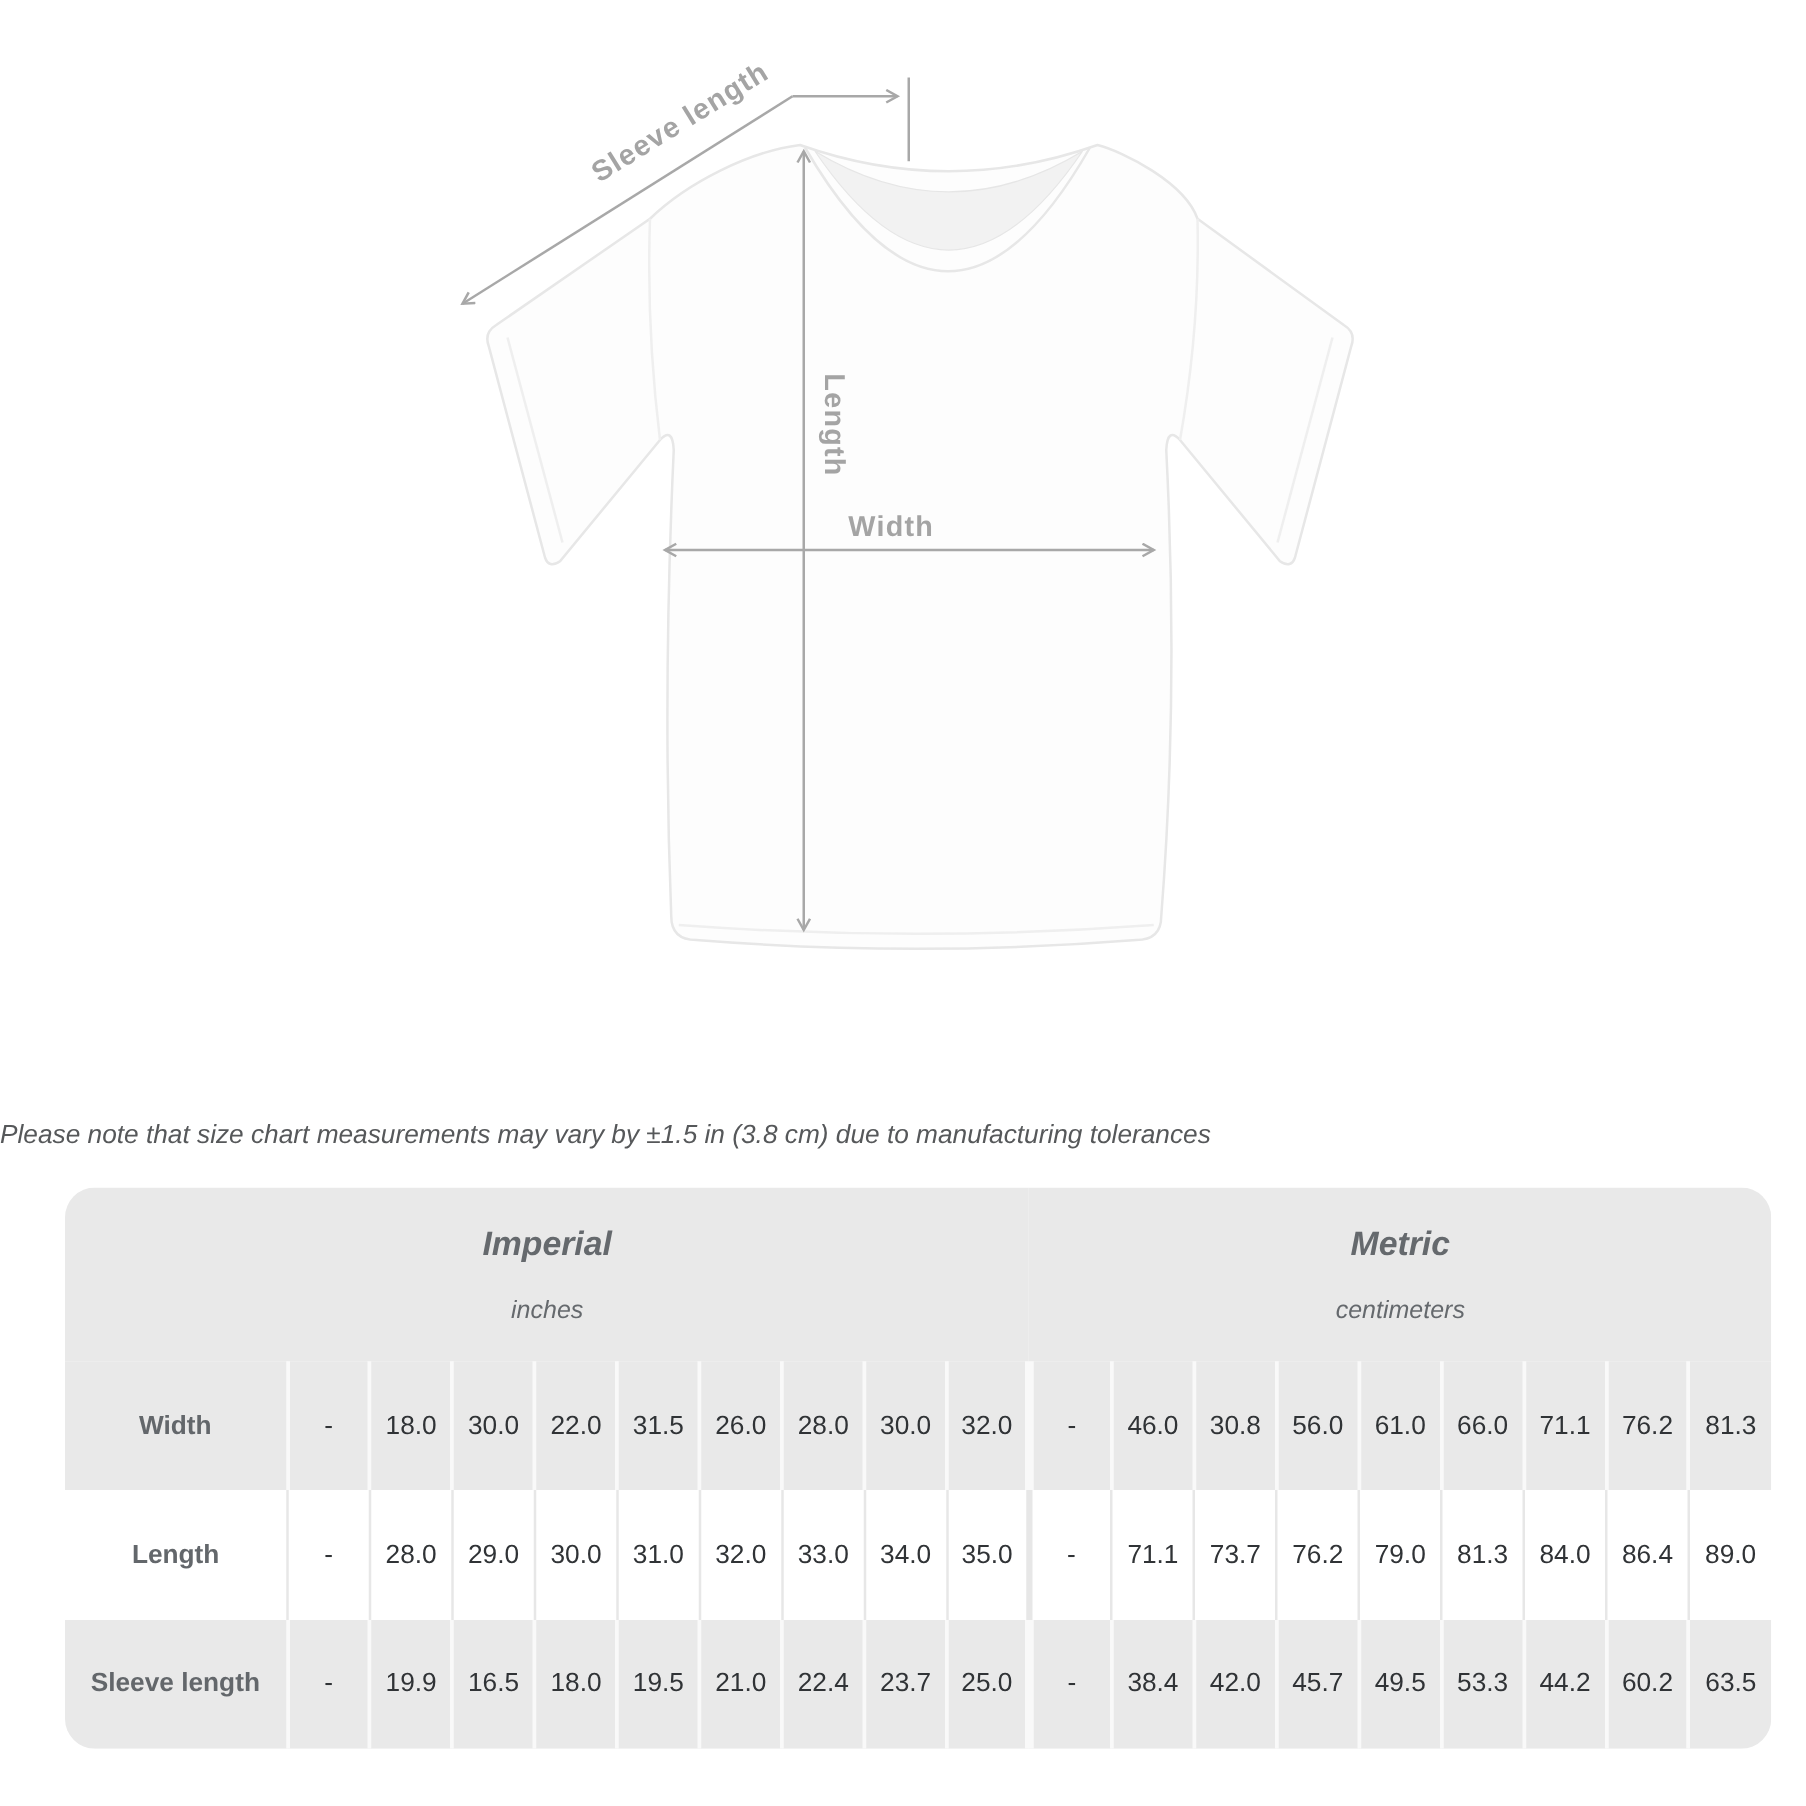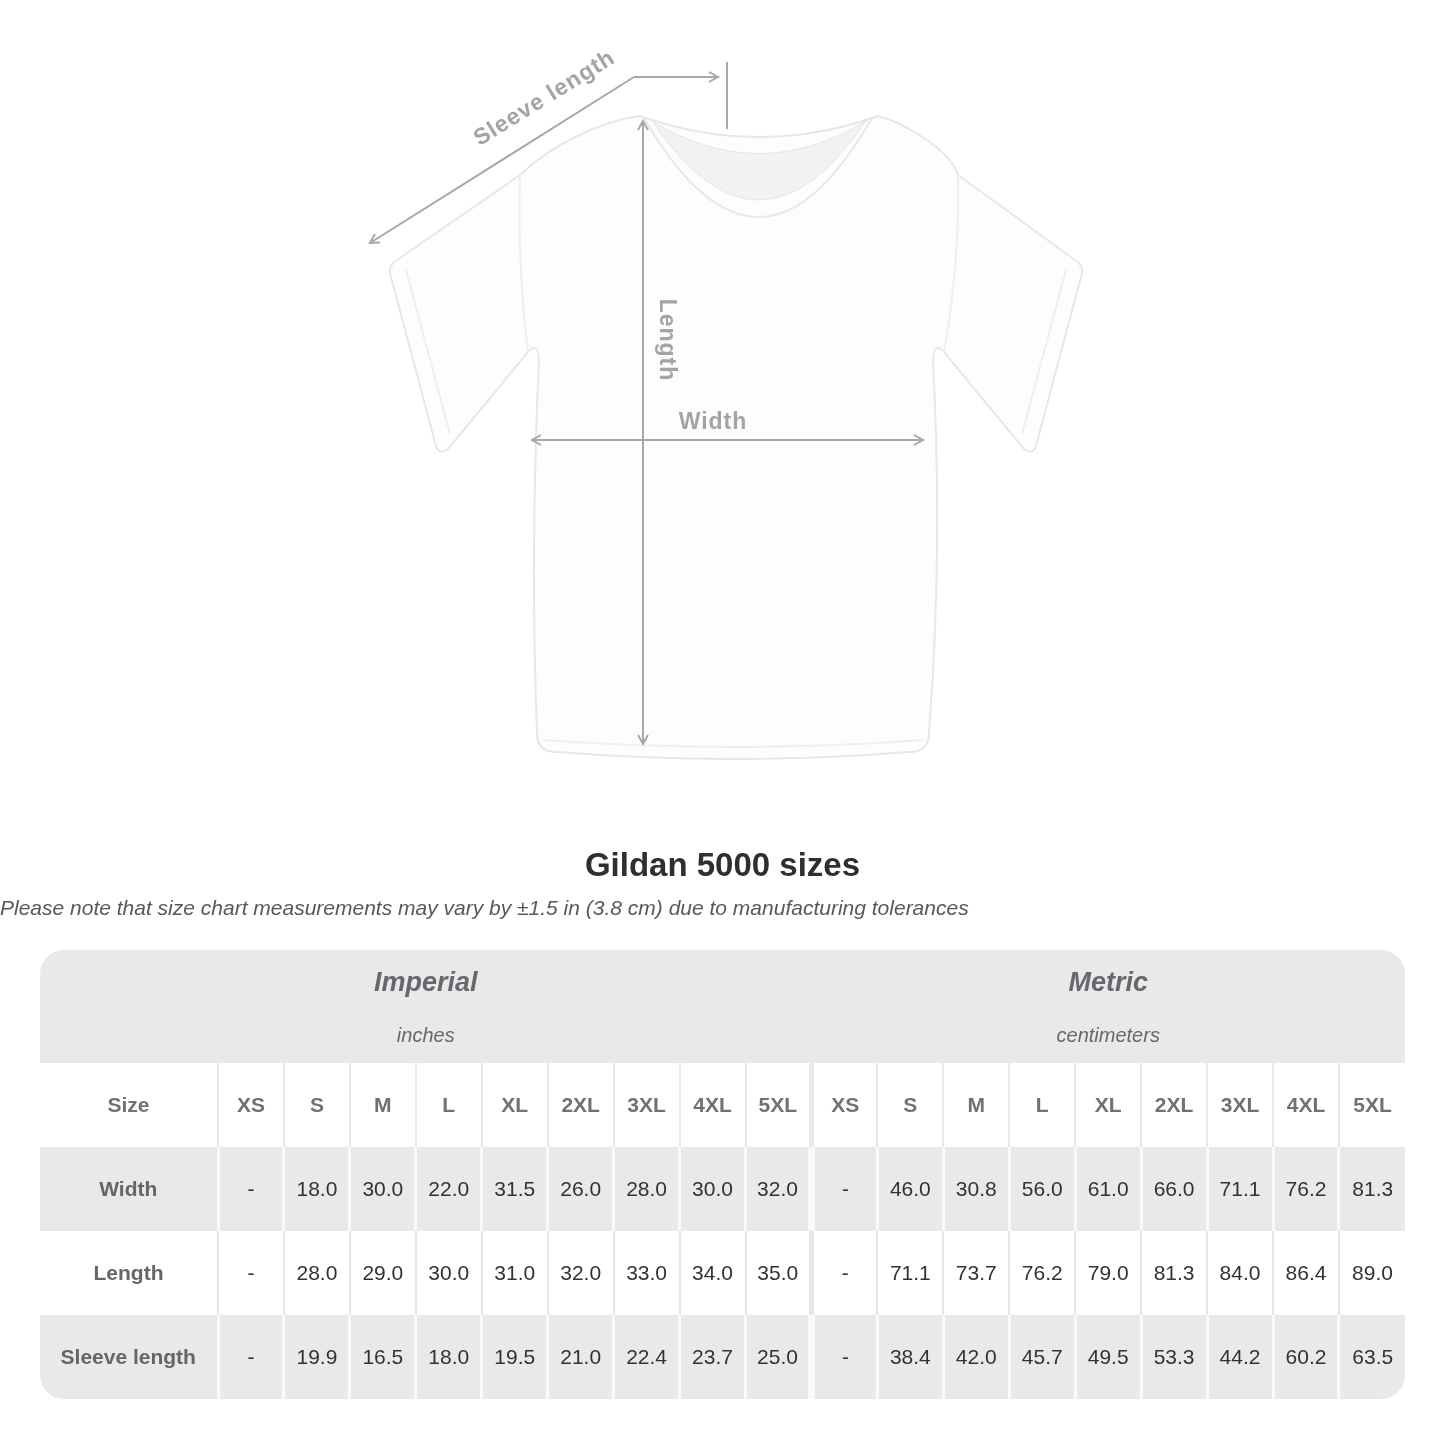--- a/index.html
+++ b/index.html
@@ -9,21 +9,21 @@
   .shirt{fill:#fdfdfd;stroke:#e7e7e7;stroke-width:2;}
   .shirt-detail{fill:none;stroke:#efefef;stroke-width:2;}
   .collar-open{fill:#f2f2f2;stroke:#e6e6e6;stroke-width:1;}
   .collar-band{fill:none;stroke:#e7e7e7;stroke-width:2;}
   .ann-line{fill:none;stroke:#a8a8a8;stroke-width:2;}
   .ann-text{font:bold 23px "Liberation Sans",sans-serif;fill:#a4a4a4;letter-spacing:1px;}
   .title{position:absolute;top:846px;left:0;width:100%;text-align:center;
          font-size:33px;font-weight:bold;color:#2d2f31;}
   .subtitle{position:absolute;top:896px;left:0;width:100%;text-align:left;
             font-size:21px;font-style:italic;color:#56585a;}
-  .table-wrap{position:absolute;left:40px;top:950px;width:1365px;height:449px;
+  .table-wrap{position:absolute;left:52px;top:950px;width:1365px;height:449px;
               border-radius:24px;overflow:hidden;background:#fff;}
   table{width:100%;height:100%;border-collapse:collapse;table-layout:fixed;}
   td{text-align:center;vertical-align:middle;padding:0;}
   tr.banner td{background:#e9e9e9;height:113px;}
   .group-label{font-size:27px;font-weight:bold;font-style:italic;color:#65696d;}
   .group-unit{font-size:20px;font-style:italic;color:#65696d;margin-top:26px;}
   tr.hdr{height:84px;}
   tr.hdr td{background:#ffffff;font-weight:bold;color:#6e7276;font-size:21px;
             border-left:2px solid #e9e9e9;}
   tr.hdr td:first-child{border-left:none;}
@@ -79,21 +79,20 @@
       <path class="ann-line" d="M 643,420 L 643,121" marker-end="url(#arrow)"></path>
       <path class="ann-line" d="M 643,420 L 643,744" marker-end="url(#arrow)"></path>
       <path class="ann-line" d="M 720,440 L 532,440" marker-end="url(#arrow)"></path>
       <path class="ann-line" d="M 720,440 L 923,440" marker-end="url(#arrow)"></path>
       <text class="ann-text" x="548" y="104" text-anchor="middle" transform="rotate(-31.7 548 104)">Sleeve length</text>
       <text class="ann-text" x="660" y="340" text-anchor="middle" transform="rotate(90 660 340)">Length</text>
       <text class="ann-text" x="713" y="429" text-anchor="middle">Width</text>
     </g>
   </svg>
 
-  <div class="title">Gildan 5000 sizes</div>
   <div class="subtitle">Please note that size chart measurements may vary by ±1.5 in (3.8 cm) due to manufacturing tolerances</div>
 
   <div class="table-wrap">
     <table>
       <colgroup>
         <col style="width:178px">
         <col>
           <col>
           <col>
           <col>
@@ -115,41 +114,20 @@
       <tbody>
           <tr class="banner">
         <td colspan="10">
           <div class="group-label">Imperial</div>
           <div class="group-unit">inches</div>
         </td>
         <td colspan="9">
           <div class="group-label">Metric</div>
           <div class="group-unit">centimeters</div>
         </td>
-      </tr>
-      <tr class="hdr">
-        <td>Size</td>
-        <td>XS</td>
-        <td>S</td>
-        <td>M</td>
-        <td>L</td>
-        <td>XL</td>
-        <td>2XL</td>
-        <td>3XL</td>
-        <td>4XL</td>
-        <td>5XL</td>
-        <td class="ms">XS</td>
-        <td>S</td>
-        <td>M</td>
-        <td>L</td>
-        <td>XL</td>
-        <td>2XL</td>
-        <td>3XL</td>
-        <td>4XL</td>
-        <td>5XL</td>
       </tr>
       <tr class="r gray">
         <td class="rowlabel">Width</td>
         <td>-</td>
         <td>18.0</td>
         <td>30.0</td>
         <td>22.0</td>
         <td>31.5</td>
         <td>26.0</td>
         <td>28.0</td>

